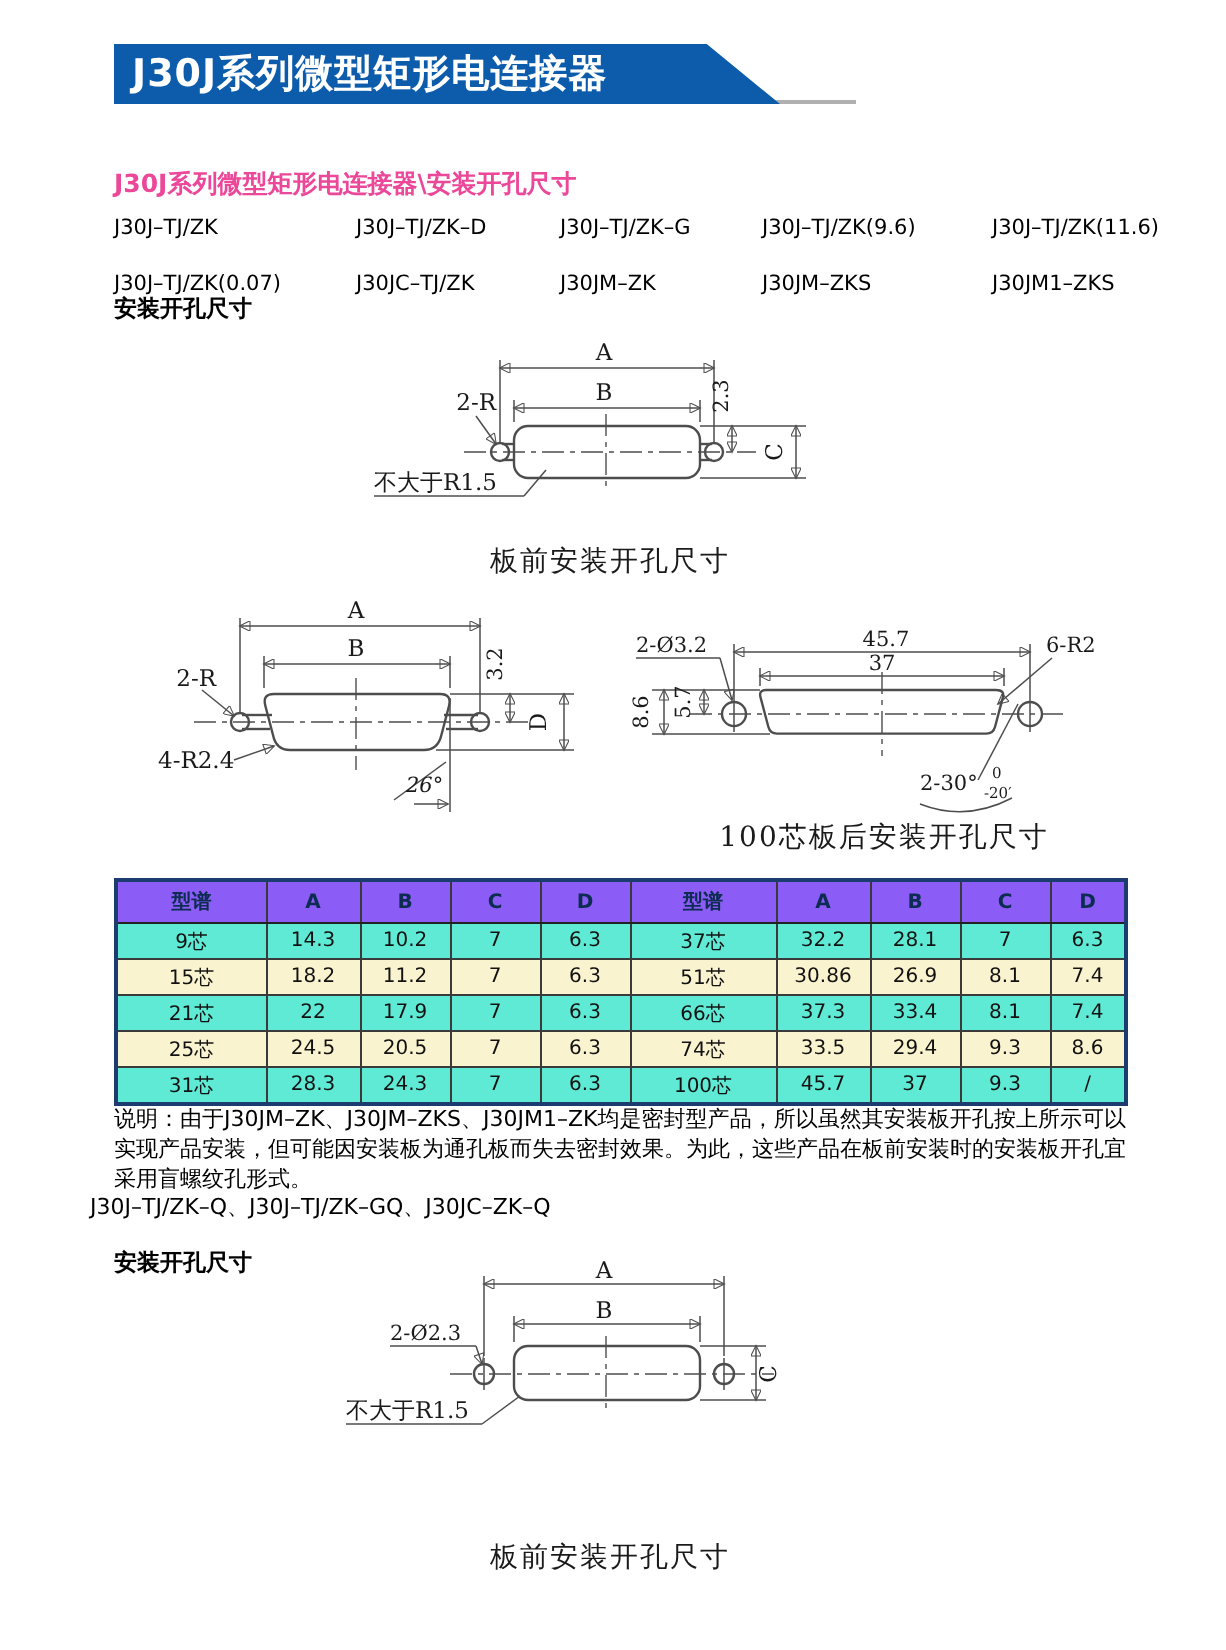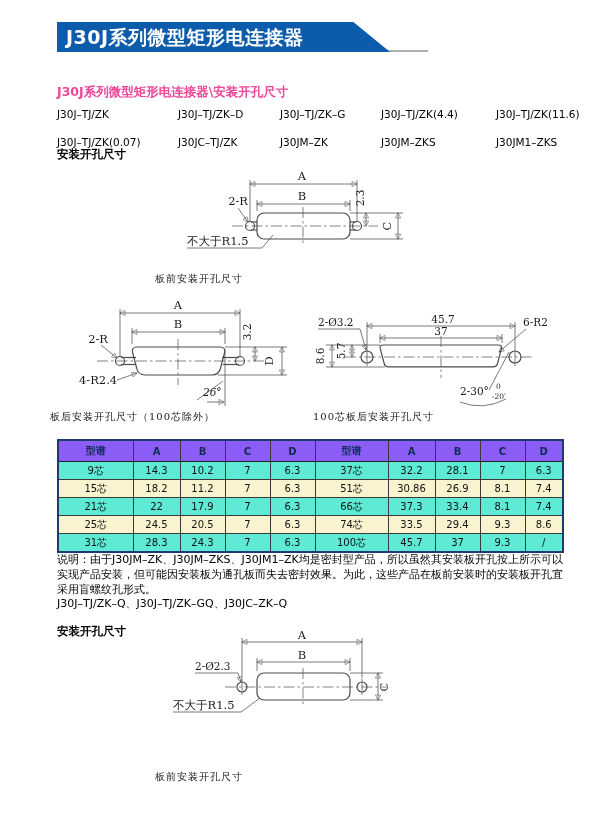--- a/index.html
+++ b/index.html
@@ -9,41 +9,41 @@
   .banner-underline{position:absolute;left:57px;top:50px;width:371px;height:2px;background:#b0b0b0;}
   .banner{position:absolute;left:57px;top:22px;width:333px;height:30px;background:#0d5cab;
           clip-path:polygon(0 0,89% 0,100% 100%,0 100%);
           color:#fff;font-weight:bold;font-size:19px;line-height:30px;padding-left:9px;box-sizing:border-box;
           letter-spacing:0.5px;}
   .subtitle{position:absolute;left:57px;top:84px;font-size:12.5px;font-weight:bold;color:#ec4899;}
   .models-grid{position:absolute;left:57px;top:108px;width:506px;display:grid;
                grid-template-columns:105px 86px 85px 99px 1fr;grid-row-gap:2px;font-size:10.5px;color:#000;gap:16px;}
   .models-grid div{white-space:nowrap;}
   .section-label{position:absolute;left:57px;font-size:11.5px;font-weight:bold;color:#000;}
-  .cap{position:absolute;font-family:"DejaVu Serif","Liberation Serif",serif;
-       font-size:10px;color:#1a1a1a;letter-spacing:1px;}
+  .cap{position:absolute;text-align:center;font-family:"DejaVu Serif","Liberation Serif",serif;
+       font-size:14px;color:#1a1a1a;letter-spacing:1px;}
   svg{position:absolute;overflow:visible;}
   svg line,svg path,svg rect,svg circle{fill:none;stroke:#4d4d4d;}
   .outline{stroke-width:1.2;}
   .thin{stroke-width:0.75;}
   .cl{stroke-width:0.7;stroke-dasharray:11 3 2.5 3;}
   .dim{font-family:"DejaVu Serif","Liberation Serif",serif;font-size:10.5px;fill:#1a1a1a;stroke:none;}
   .dim.big{font-size:11.5px;}
   .dim.sm{font-size:7.5px;}
   .cn{font-family:"DejaVu Serif","Liberation Serif",serif;font-size:11.5px;fill:#1a1a1a;stroke:none;}
   
   table.spec{position:absolute;left:57px;top:439px;width:505px;border-collapse:collapse;table-layout:fixed;
              font-size:10px;text-align:center;color:#111;}
   table.spec th,table.spec td{border:1px solid #3a3a3a;padding:0;}
   table.spec{border:2px solid #1c3b6e;}
   table.spec th{height:20px;background:#8b5cf6;font-weight:bold;color:#0d2c52;border-bottom:1.5px solid #222;}
   table.spec td{height:17px;background:#5eead4;}
   table.spec tr.yellow td{background:#faf3cf;}
   .note{position:absolute;left:57px;top:552px;width:506px;font-size:11px;line-height:15px;color:#000;text-align:justify;}
-  .models-q{position:absolute;left:57px;top:596px;font-size:11px;color:#000;}
+  .models-q{position:absolute;left:45px;top:596px;font-size:11px;color:#000;}
 </style>
 </head>
 <body>
 
 <div id="page">
 
   <svg width="0" height="0">
     <defs>
       <marker id="arw" viewBox="0 0 10 10" refX="9.5" refY="5" markerWidth="9" markerHeight="7" orient="auto-start-reverse">
         <path d="M0,0 L10,5 L0,10 z" fill="#3a3a3a" stroke="none"></path>
@@ -53,21 +53,21 @@
 
   <div class="banner-underline"></div>
   <div class="banner">J30J系列微型矩形电连接器</div>
 
   <div class="subtitle">J30J系列微型矩形电连接器\安装开孔尺寸</div>
 
   <div class="models-grid">
     <div>J30J–TJ/ZK</div>
     <div>J30J–TJ/ZK–D</div>
     <div>J30J–TJ/ZK–G</div>
-    <div>J30J–TJ/ZK(4.4)</div>
+    <div>J30J–TJ/ZK(9.6)</div>
     <div>J30J–TJ/ZK(11.6)</div>
     <div>J30J–TJ/ZK(0.07)</div>
     <div>J30JC–TJ/ZK</div>
     <div>J30JM–ZK</div>
     <div>J30JM–ZKS</div>
     <div>J30JM1–ZKS</div>
   </div>
 
   <div class="section-label" style="top:147px">安装开孔尺寸</div>
 
@@ -129,21 +129,20 @@
     <text class="dim big" transform="translate(216,65) rotate(-90)" text-anchor="middle">D</text>
     <text class="dim big" x="51" y="47" text-anchor="end">2-R</text>
     <line class="thin" x1="44" y1="49" x2="60" y2="62" marker-end="url(#arw)"></line>
     <text class="dim big" x="22" y="88">4-R2.4</text>
     <line class="thin" x1="60" y1="84" x2="80" y2="77" marker-end="url(#arw)"></line>
     <line class="thin" x1="168" y1="53" x2="168" y2="110"></line>
     <line class="thin" x1="140" y1="104" x2="166" y2="85"></line>
     <line class="thin" x1="150" y1="106" x2="167" y2="106" marker-end="url(#arw)"></line>
     <text class="dim" x="146" y="100" font-style="italic">26°</text>
   </svg>
-  <div class="cap" style="left:50px;top:410px;width:272px">板后安装开孔尺寸（100芯除外）</div>
 
   <svg style="left:313px;top:296px" width="250" height="115" viewBox="0 0 250 115">
     <line class="thin" x1="54" y1="26" x2="54" y2="52"></line>
     <line class="thin" x1="202" y1="26" x2="202" y2="52"></line>
     <line class="thin" x1="54" y1="30" x2="202" y2="30" marker-start="url(#arw)" marker-end="url(#arw)"></line>
     <text class="dim" x="130" y="27" text-anchor="middle">45.7</text>
     <line class="thin" x1="67" y1="38" x2="67" y2="47"></line>
     <line class="thin" x1="189" y1="38" x2="189" y2="47"></line>
     <line class="thin" x1="67" y1="42" x2="189" y2="42" marker-start="url(#arw)" marker-end="url(#arw)"></line>
     <text class="dim" x="128" y="39" text-anchor="middle">37</text>

